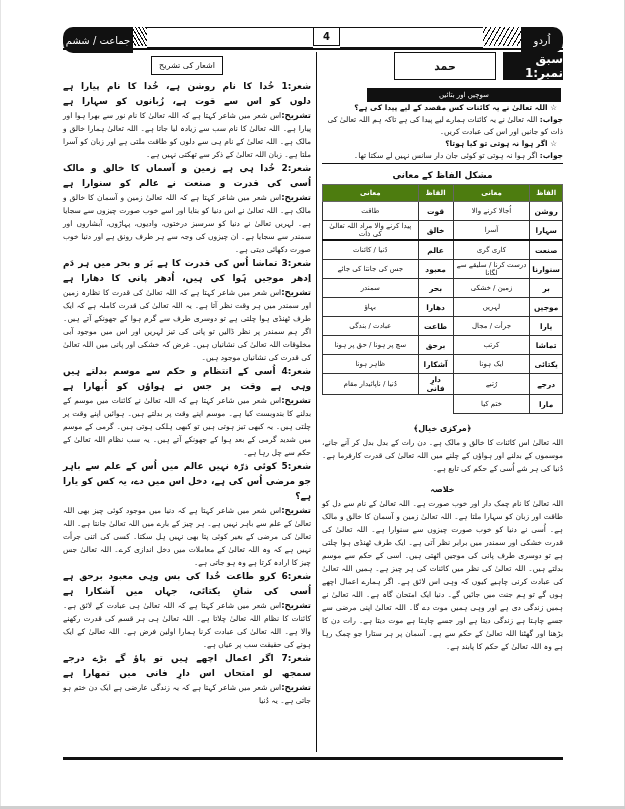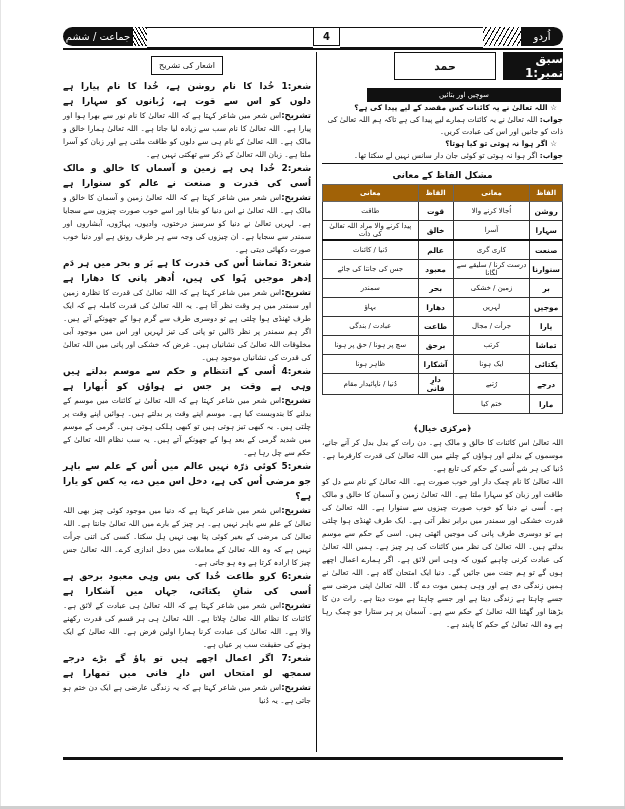--- a/index.html
+++ b/index.html
@@ -6,21 +6,21 @@
   body {
     width:625px; height:809px; background:#ffffff; position:relative; overflow:hidden;
     font-family:"DejaVu Sans", sans-serif; color:#111;
   }
   .page-edge-right { position:absolute; right:0; top:0; width:1px; height:809px; background:#d8d8d8; }
   .page-edge-bottom { position:absolute; left:0; bottom:0; width:625px; height:3px; background:#cfcfcf; }
   .page-edge-left { position:absolute; left:0; top:0; width:1px; height:809px; background:#e4e4e4; }
 
   
   .header { position:absolute; left:63px; top:26px; width:500px; height:22px; }
-  .hdr-pill { position:absolute; top:1px; height:19px; background:#111; color:#fff; font-size:10px;
+  .hdr-pill { position:absolute; top:1px; height:26px; background:#111; color:#fff; font-size:10px;
     display:flex; align-items:center; justify-content:center; direction:rtl; }
   .hdr-pill.left { left:0; width:70px; border-radius:10px 0 0 10px; }
   .hdr-pill.right { right:0; width:42px; border-radius:0 10px 10px 0; }
   .hdr-stripes-left { position:absolute; left:70px; top:1px; width:14px; height:19px;
     background:repeating-linear-gradient(60deg,#fff 0 2px,#111 2px 3px); }
   .hdr-stripes-right { position:absolute; right:42px; top:1px; width:38px; height:19px;
     background:repeating-linear-gradient(-60deg,#fff 0 3px,#111 3px 4px); }
   .hdr-line-left { position:absolute; left:84px; right:250px; top:1px; height:19px; border-top:1px solid #111; border-bottom:1px solid #111; }
   .hdr-line-right { position:absolute; left:277px; right:80px; top:1px; height:19px; border-top:1px solid #111; border-bottom:1px solid #111; }
   .hdr-pagenum { position:absolute; left:250px; top:1px; width:27px; height:19px; border:1px solid #111; box-sizing:border-box;
@@ -38,21 +38,21 @@
     font-size:12px; font-weight:bold; display:flex; align-items:center; justify-content:center; }
   .lesson-title { position:absolute; right:67px; top:0; width:100px; height:26px; border:1px solid #111;
     font-size:11px; font-weight:bold; display:flex; align-items:center; justify-content:center; }
   .qa-head { margin-top:6px; margin-right:2px; width:194px; margin-left:auto; background:#111; color:#fff; text-align:center; font-size:7px; padding:3px 0; }
   .qa-box { font-size:7.5px; line-height:12px; margin-left:0; }
   .qa-q { font-weight:bold; margin-right:6px; }
   .qa-a-label { font-weight:bold; }
   .qa-sep { height:1px; background:#111; margin:1px 0; }
   .section-title { text-align:center; font-size:9px; font-weight:bold; margin:6px 0 4px; }
   table.words { width:100%; border-collapse:collapse; font-size:7px; }
-  table.words th { background:#a16207; color:#fff; font-weight:bold; height:14px; border:1px solid #666;text-align:center; }
+  table.words th { background:#4d7c0f; color:#fff; font-weight:bold; height:14px; border:1px solid #666;text-align:center; }
   table.words td { border:1px solid #333; text-align:center; height:16px; padding:1px 2px; }
   table.words td.w { font-weight:bold; font-size:7.5px; }
   table.words tr.thick td { border-top:2px solid #111; }
   table.words td.empty { border:none; }
   .center-head { text-align:center; font-size:8px; font-weight:bold; margin:10px 0 3px; }
   .para { font-size:7.5px; line-height:13px; text-align:justify; }
 
   
   .left-col { position:absolute; left:63px; top:52px; width:248px; direction:rtl; }
   .lc-title { width:62px; margin:4px auto 4px; border:1px solid #111; text-align:center; font-size:8px; font-weight:normal; padding:4px 4px; }
@@ -184,20 +184,21 @@
           <td>ختم کیا</td>
           <td class="w empty"></td>
           <td class=" empty"></td>
         </tr>
       </tbody>
   </table>
 
   <div class="center-head">﴿مرکزی خیال﴾</div>
   <div class="para">اللہ تعالیٰ اس کائنات کا خالق و مالک ہے۔ دن رات کے بدل بدل کر آنے جانے، موسموں کے بدلنے اور ہواؤں کے چلنے میں اللہ تعالیٰ کی قدرت کارفرما ہے۔ دُنیا کی ہر شے اُسی کے حکم کی تابع ہے۔</div>
 
+  <div class="center-head">خلاصہ</div>
   <div class="para">اللہ تعالیٰ کا نام چمک دار اور خوب صورت ہے۔ اللہ تعالیٰ کے نام سے دل کو طاقت اور زبان کو سہارا ملتا ہے۔ اللہ تعالیٰ زمین و آسمان کا خالق و مالک ہے۔ اُسی نے دنیا کو خوب صورت چیزوں سے سنوارا ہے۔ اللہ تعالیٰ کی قدرت خشکی اور سمندر میں برابر نظر آتی ہے۔ ایک طرف ٹھنڈی ہوا چلتی ہے تو دوسری طرف پانی کی موجیں اٹھتی ہیں۔ اسی کے حکم سے موسم بدلتے ہیں۔ اللہ تعالیٰ کی نظر میں کائنات کی ہر چیز ہے۔ ہمیں اللہ تعالیٰ کی عبادت کرنی چاہیے کیوں کہ وہی اس لائق ہے۔ اگر ہمارے اعمال اچھے ہوں گے تو ہم جنت میں جائیں گے۔ دنیا ایک امتحان گاہ ہے۔ اللہ تعالیٰ نے ہمیں زندگی دی ہے اور وہی ہمیں موت دے گا۔ اللہ تعالیٰ اپنی مرضی سے جسے چاہتا ہے زندگی دیتا ہے اور جسے چاہتا ہے موت دیتا ہے۔ رات دن کا بڑھنا اور گھٹنا اللہ تعالیٰ کے حکم سے ہے۔ آسمان پر ہر ستارا جو چمک رہا ہے وہ اللہ تعالیٰ کے حکم کا پابند ہے۔</div>
 </div>
 
 <div class="left-col">
   <div class="lc-title">اشعار کی تشریح</div>
   <div id="verses">
       <div class="sher"><span class="lbl">شعر:</span><span>1</span> <span>خُدا کا نام روشن ہے، خُدا کا نام پیارا ہے</span></div>
       <div class="sher">دلوں کو اس سے قوت ہے، زُبانوں کو سہارا ہے</div>
       <div class="tashreeh"><span class="lbl">تشریح:</span><span>اس شعر میں شاعر کہتا ہے کہ اللہ تعالیٰ کا نام نور سے بھرا ہوا اور پیارا ہے۔ اللہ تعالیٰ کا نام سب سے زیادہ لیا جاتا ہے۔ اللہ تعالیٰ ہمارا خالق و مالک ہے۔ اللہ تعالیٰ کے نام ہی سے دلوں کو طاقت ملتی ہے اور زبان کو آسرا ملتا ہے۔ زبان اللہ تعالیٰ کے ذکر سے تھکتی نہیں ہے۔</span></div>
       <div class="sher"><span class="lbl">شعر:</span><span>2</span> <span>خُدا ہی ہے زمین و آسماں کا خالق و مالک</span></div>

